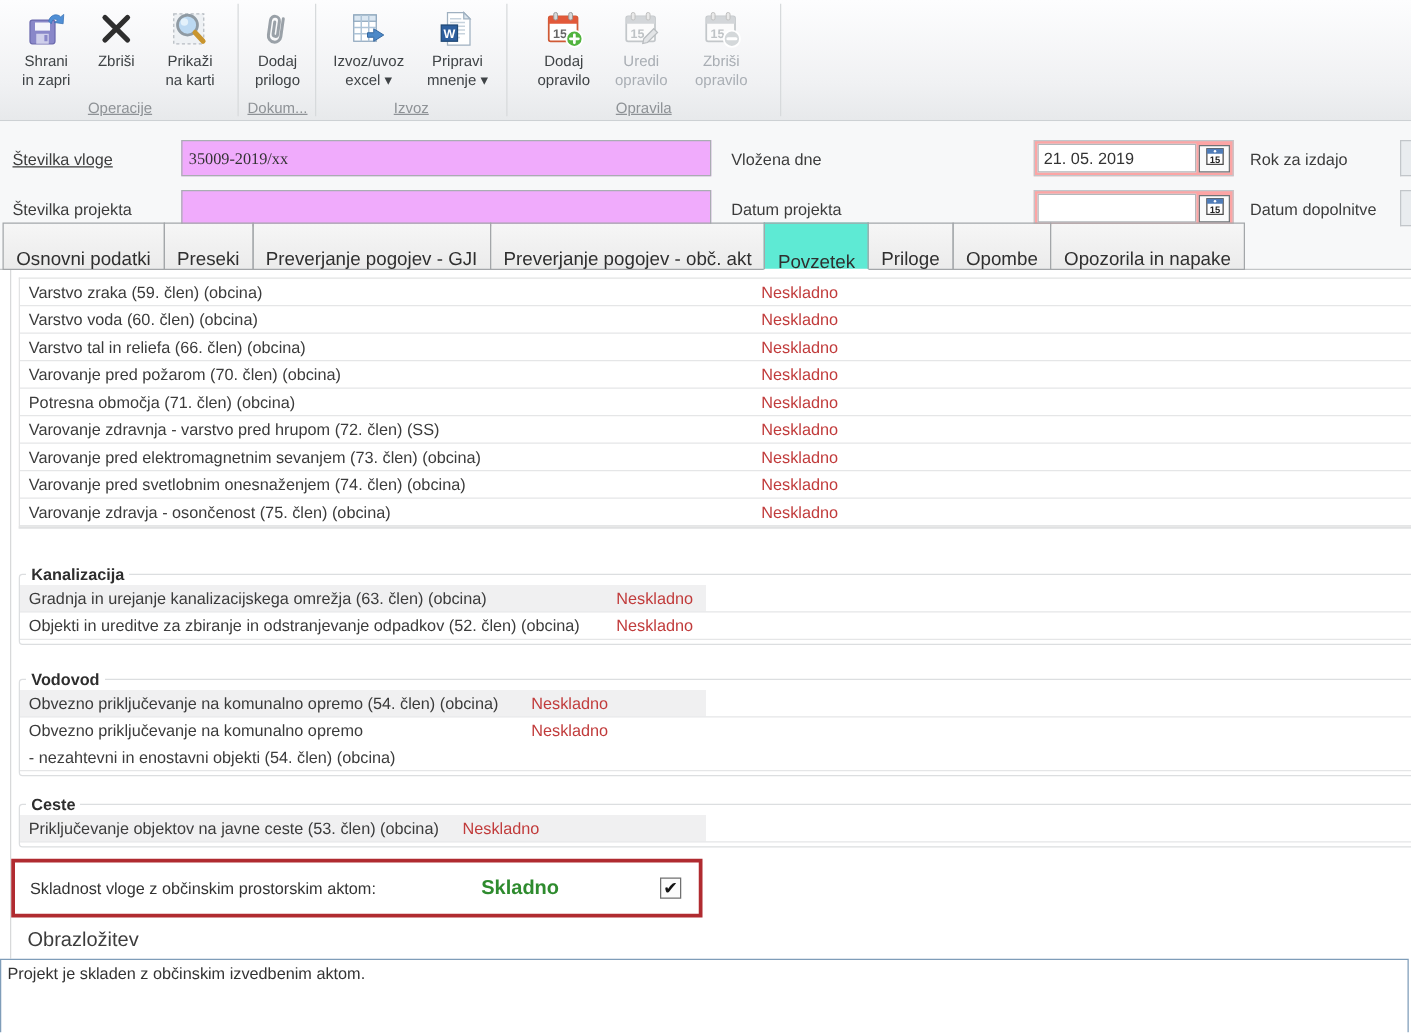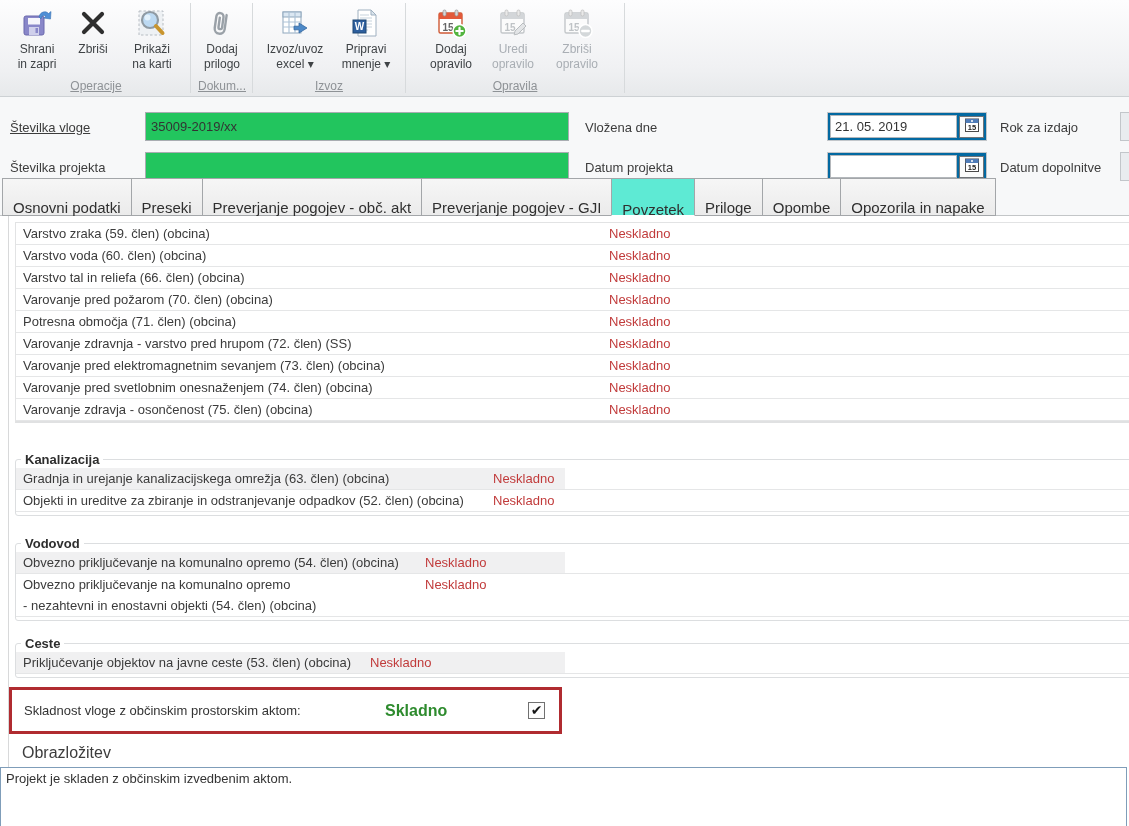--- a/index.html
+++ b/index.html
@@ -16,23 +16,23 @@
   .gsep { position:absolute; top:3px; width:1px; height:90px; background:#d7dadc; }
   .tbtn { display:flex; flex-direction:column; align-items:center; font-size:12px; line-height:15px;
     color:#3f4346; text-align:center; cursor:default; padding-top:2px; }
   .tbtn .ticon { width:32px; height:32px; margin-bottom:3px; }
   .tbtn.disabled { color:#a9aeb4; }
   .tlabel { white-space:pre-line; }
 
   
   #formband { position:absolute; left:0; top:97px; width:100%; height:118px; background:#f7f8f9; }
   .flabel { position:absolute; font-size:13px; color:#3c3c3c; }
-  .tinput { position:absolute; height:29px; background:#22c55e; border:1px solid #a9adb2; font-size:13px;
-    padding:0 5px; font-family:Liberation Sans, sans-serif; color:#333; }
-  .datepicker { position:absolute; width:160px; height:29px; background:#0369a1; border:1px solid #c2c6ca;
+  .tinput { position:absolute; height:29px; background:#f0abfc; border:1px solid #a9adb2; font-size:13px;
+    padding:0 5px; font-family:Liberation Serif, serif; color:#333; }
+  .datepicker { position:absolute; width:160px; height:29px; background:#fca5a5; border:1px solid #c2c6ca;
     display:flex; align-items:center; padding:2px; }
   .dp-input { flex:1; height:100%; min-width:0; background:#fff; border:1px solid #b3b7bb; font-size:13px;
     padding:0 4px; font-family:inherit; color:#333; }
   .dp-btn { width:25px; height:22px; margin-left:2px; background:#fafbfb; border:1px solid #6f7377;
     display:flex; align-items:center; justify-content:center; cursor:default; }
   .sliver { position:absolute; width:9px; height:29px; background:#e9ecef; border:1px solid #c2c6ca; border-right:none; }
 
   
   #tabstrip { position:absolute; left:2px; top:190px; height:26px; display:flex; align-items:flex-end; z-index:3; }
   .tab { height:23px; line-height:22px; padding:18px 10px; background:linear-gradient(#f6f6f6,#ebebeb);
@@ -250,22 +250,22 @@
           </svg></span>
       </span>
     </div>
     <span class="flabel" style="left:1000px; top:63px;">Datum dopolnitve</span>
     <div class="sliver" style="left:1120px; top:55px;"></div>
   </div>
 
   <div id="tabstrip">
     <span class="tab">Osnovni podatki</span>
     <span class="tab">Preseki</span>
+    <span class="tab">Preverjanje pogojev - GJI</span>
     <span class="tab">Preverjanje pogojev - obč. akt</span>
-    <span class="tab">Preverjanje pogojev - GJI</span>
     <span class="tab active">Povzetek</span>
     <span class="tab">Priloge</span>
     <span class="tab">Opombe</span>
     <span class="tab">Opozorila in napake</span>
   </div>
   <div id="panel-topline"></div>
 
   <div id="panel">
     <div id="panel-leftline"></div>
 

